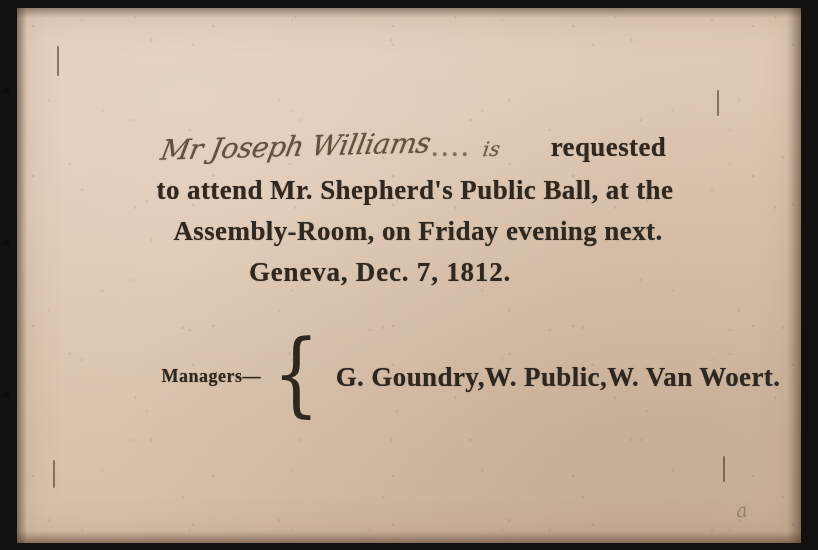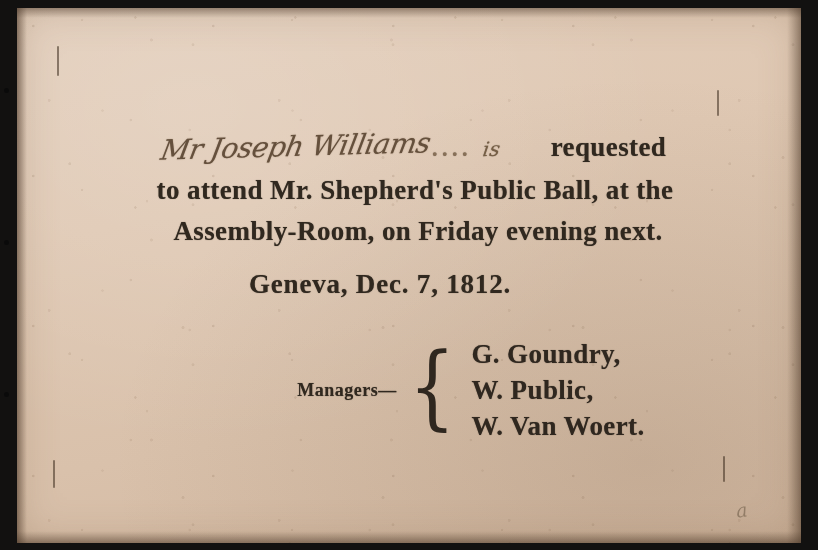--- a/index.html
+++ b/index.html
@@ -142,21 +142,21 @@
     font-size: 20px;
     color: #6b5339;
     opacity: .75;
     margin: 0 2px;
     letter-spacing: 3px;
   }
   .requested { margin-left: 44px; }
 
   .line2 { padding-left: 12px; }
   .line3 { padding-left: 18px; }
-  .line4 { padding-right: 58px; letter-spacing: 0.8px; margin-top: 12px; }
+  .line4 { padding-right: 58px; letter-spacing: 0.8px; }
 
   
   .managers {
     position: absolute;
     top: 328px;
     left: 0;
     width: 784px;
     display: flex;
     justify-content: center;
     align-items: center;
@@ -174,21 +174,21 @@
     font-family: "DejaVu Serif", serif;
     font-size: 92px;
     line-height: 0.82;
     font-weight: 400;
     color: #2f271f;
     margin: 0 10px 6px 6px;
     transform: scaleX(0.8);
   }
   .manager-names {
     display: flex;
-    flex-direction: column;
+    flex-direction: row;
     text-align: left;
   }
   .manager-names div {
     font-size: 27px;
     line-height: 36px;
     font-weight: 700;
     color: #2f271f;
     letter-spacing: 0.4px;
     white-space: nowrap;
     text-shadow: 0 0 1.1px rgba(48,40,31,0.55);

